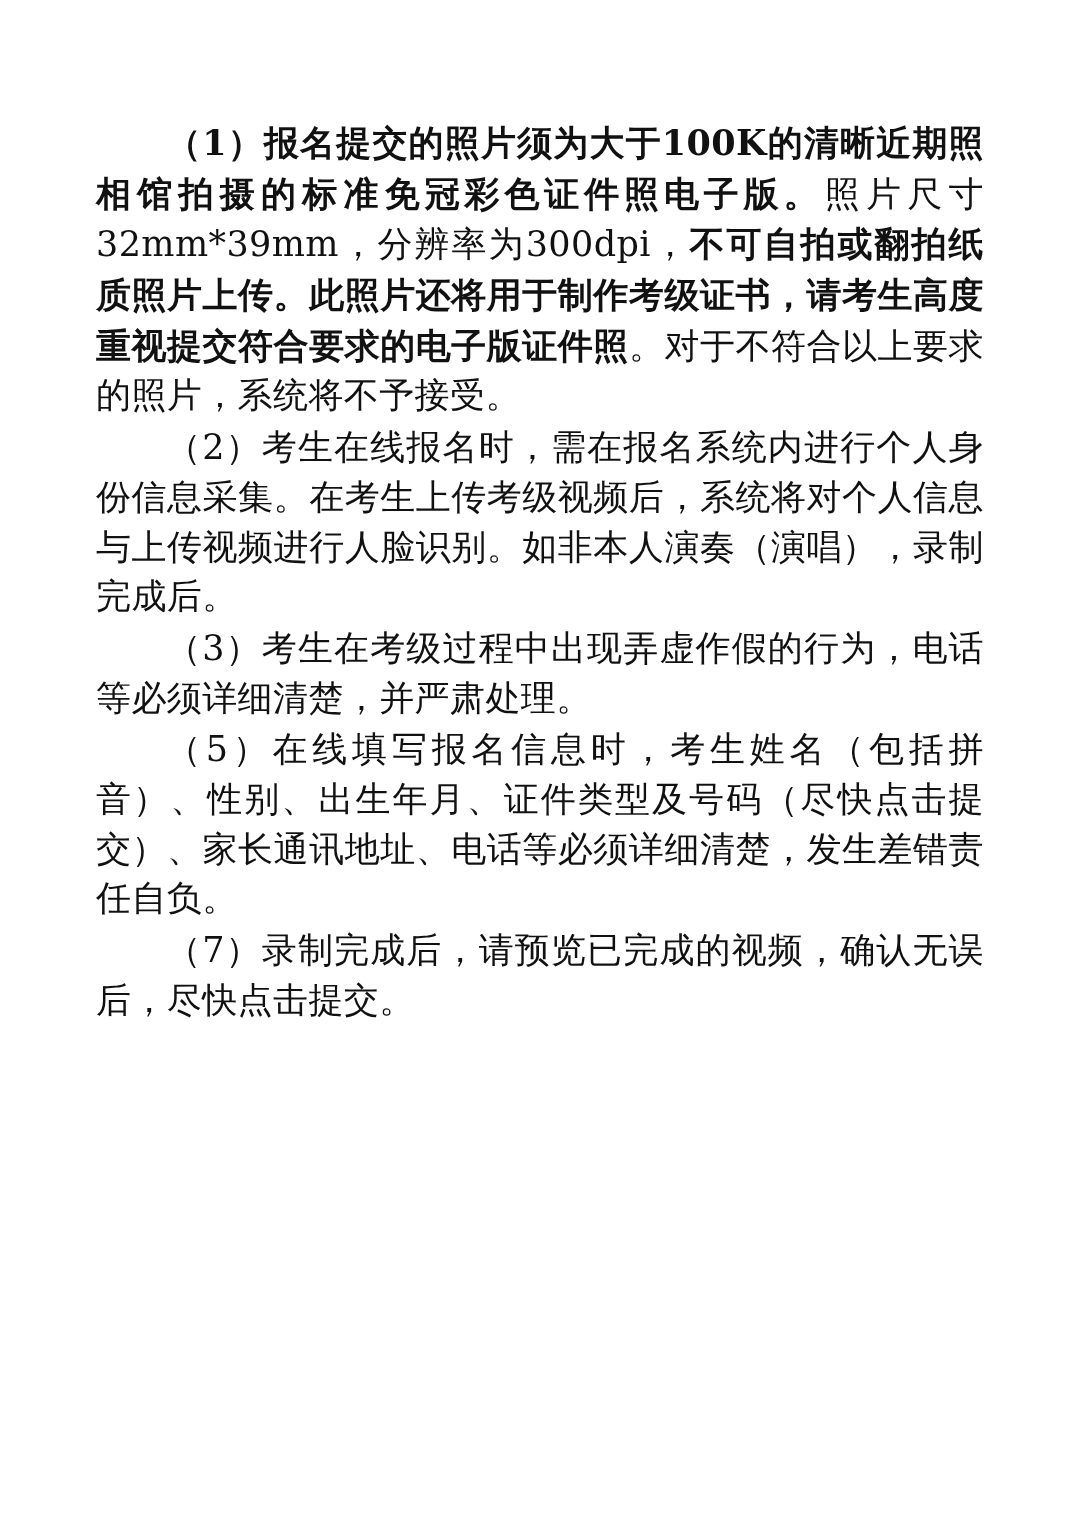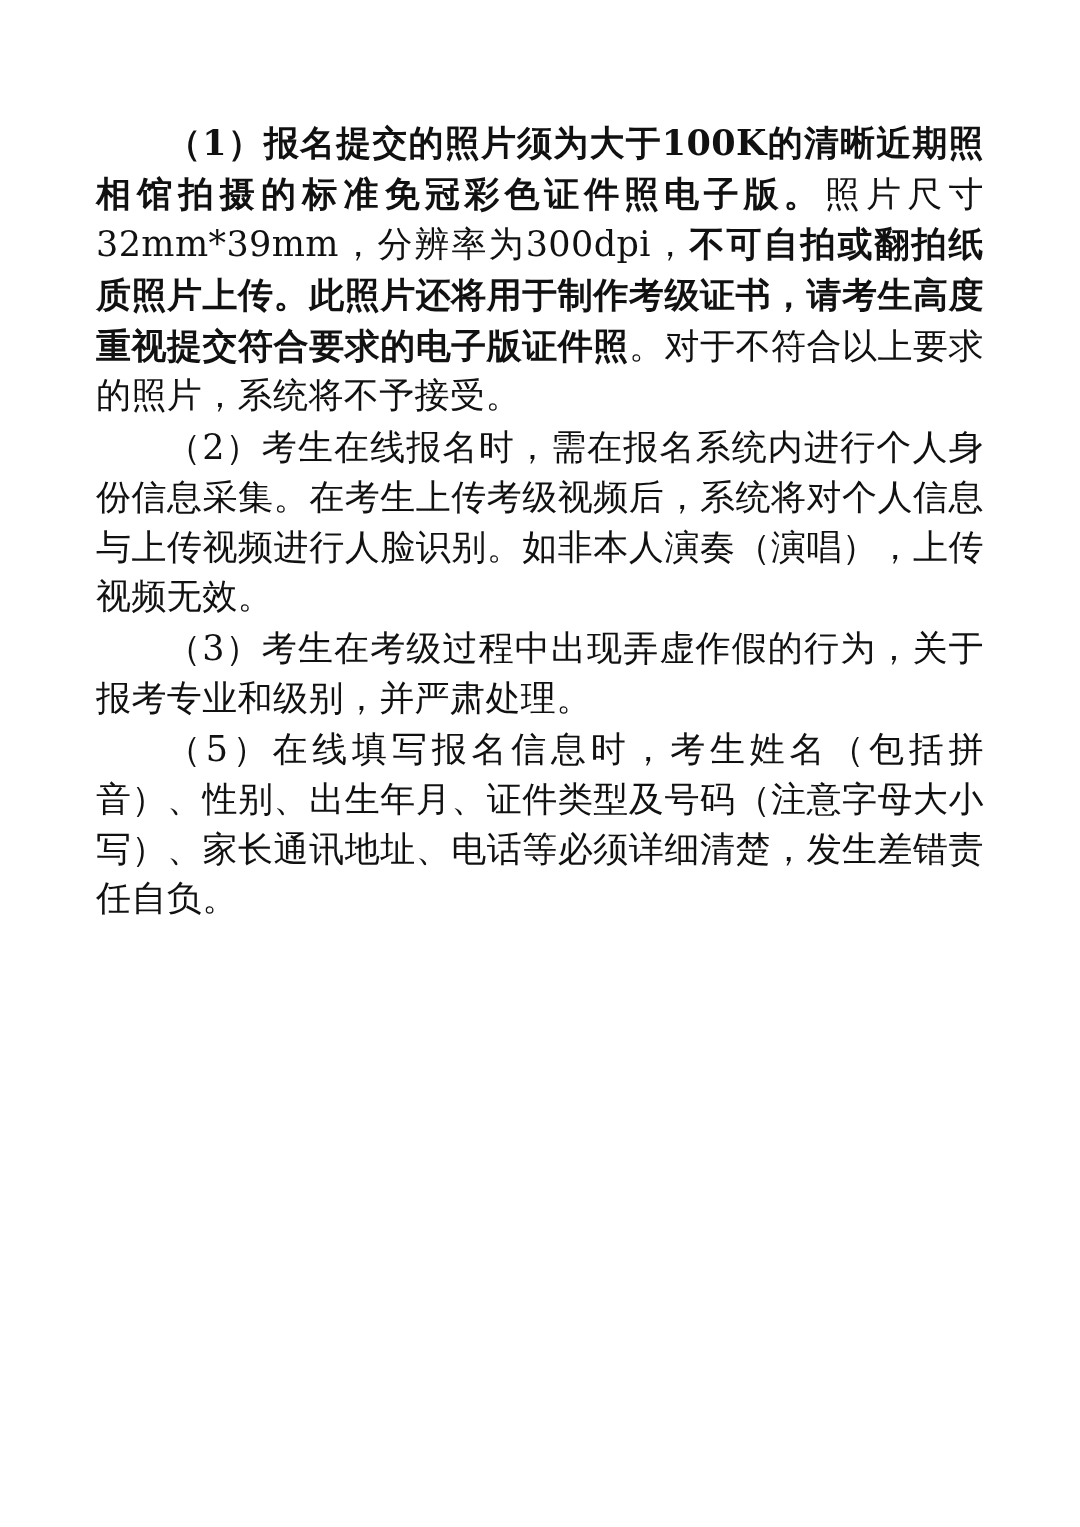--- a/index.html
+++ b/index.html
@@ -52,28 +52,31 @@
 <body>
 
 <div class="page">
   <div class="doc-body">
 
     <p class="para">
       <span class="t-bold">（1）</span><span class="t-bold">报名提交的照片须为大于</span><span class="t-bold nowrap">100K</span><span class="t-bold">的清晰近期照相馆拍摄的标准</span><span class="t-heavy">免冠彩色证件照电子版</span><span class="t-bold">。</span><span class="t-normal">照片尺寸</span><span class="t-mono-ish nowrap">32mm*39mm</span><span class="t-normal">，分辨率为</span><span class="t-mono-ish nowrap">300dpi</span><span class="t-normal">，</span><span class="t-bold">不可自拍或翻拍纸质照片上传。此照片还将用于制作考级证书，请考生高度重视提交符合要求的电子版证件照</span><span class="t-normal">。对于不符合以上要求的照片，系统将不予接受。</span>
     </p>
 
     <p class="para">
-      <span class="t-normal">（2）</span><span class="t-normal">考生在线报名时，需在报名系统内进行个人身份信息采集。在考生上传考级视频后，系统将对个人信息与上传视频进行人脸识别。如非本人演奏（演唱），上传视频无效。</span>
+      <span class="t-normal">（2）</span><span class="t-normal">考生在线报名时，需在报名系统内进行个人身份信息采集。在考生上传考级视频后，系统将对个人信息与上传视频进行人脸识别。如非本人演奏（演唱），录制完成后。</span>
     </p>
 
     <p class="para">
-      <span class="t-normal">（3）</span><span class="t-normal">考生在考级过程中出现弄虚作假的行为，关于报考专业和级别，并严肃处理。</span>
+      <span class="t-normal">（3）</span><span class="t-normal">考生在考级过程中出现弄虚作假的行为，电话等必须详细清楚，并严肃处理。</span>
     </p>
 
 
     <p class="para">
-      <span class="t-normal">（5）</span><span class="t-normal">在线填写报名信息时，考生姓名（包括拼音）、性别、出生年月、证件类型及号码（注意字母大小写）、家长通讯地址、电话等必须详细清楚，发生差错责任自负。</span>
+      <span class="t-normal">（5）</span><span class="t-normal">在线填写报名信息时，考生姓名（包括拼音）、性别、出生年月、证件类型及号码（尽快点击提交）、家长通讯地址、电话等必须详细清楚，发生差错责任自负。</span>
     </p>
 
 
+    <p class="para">
+      <span class="t-normal">（7）</span><span class="t-normal">录制完成后，请预览已完成的视频，确认无误后，尽快点击提交。</span>
+    </p>
 
   </div>
 </div>
 
 </body></html>

